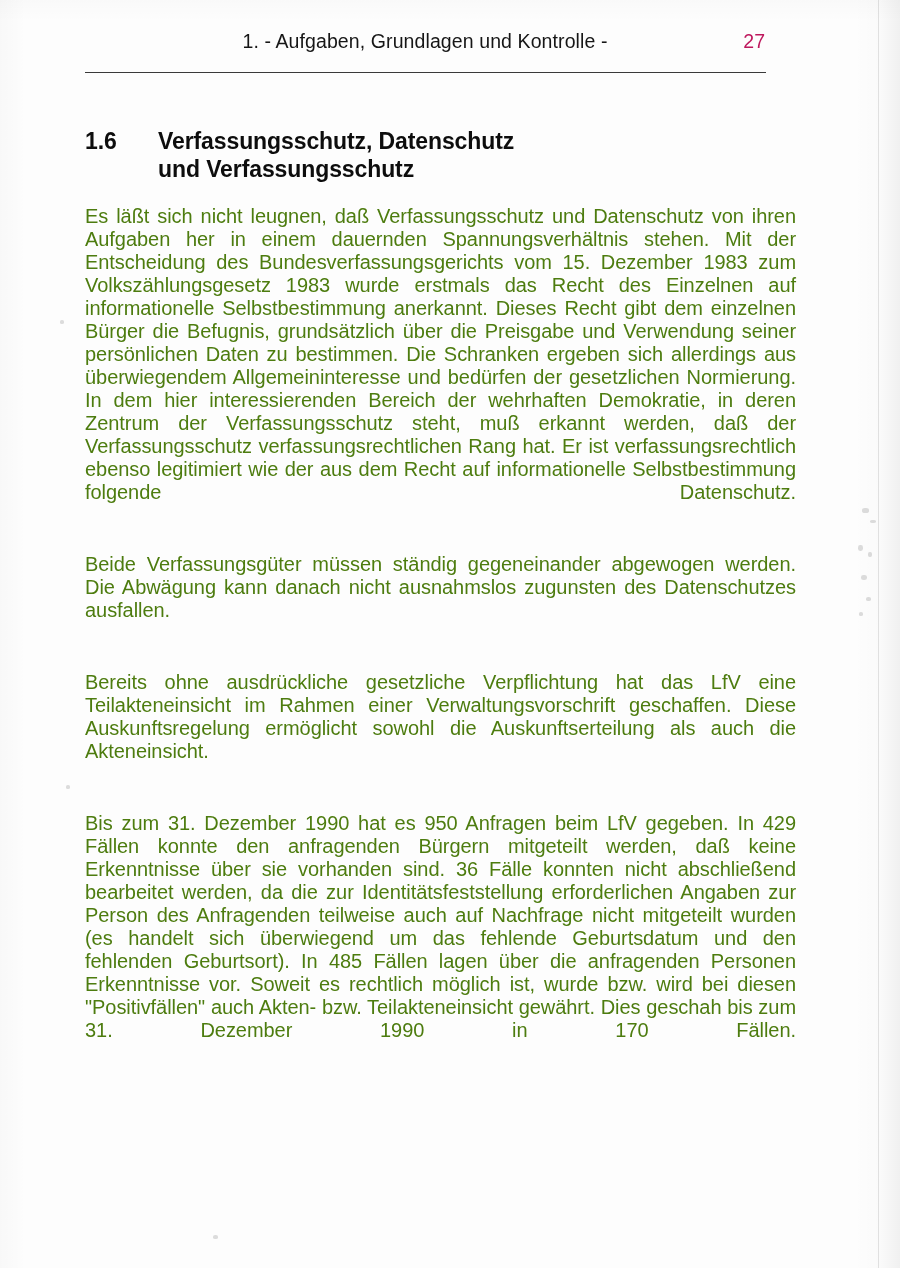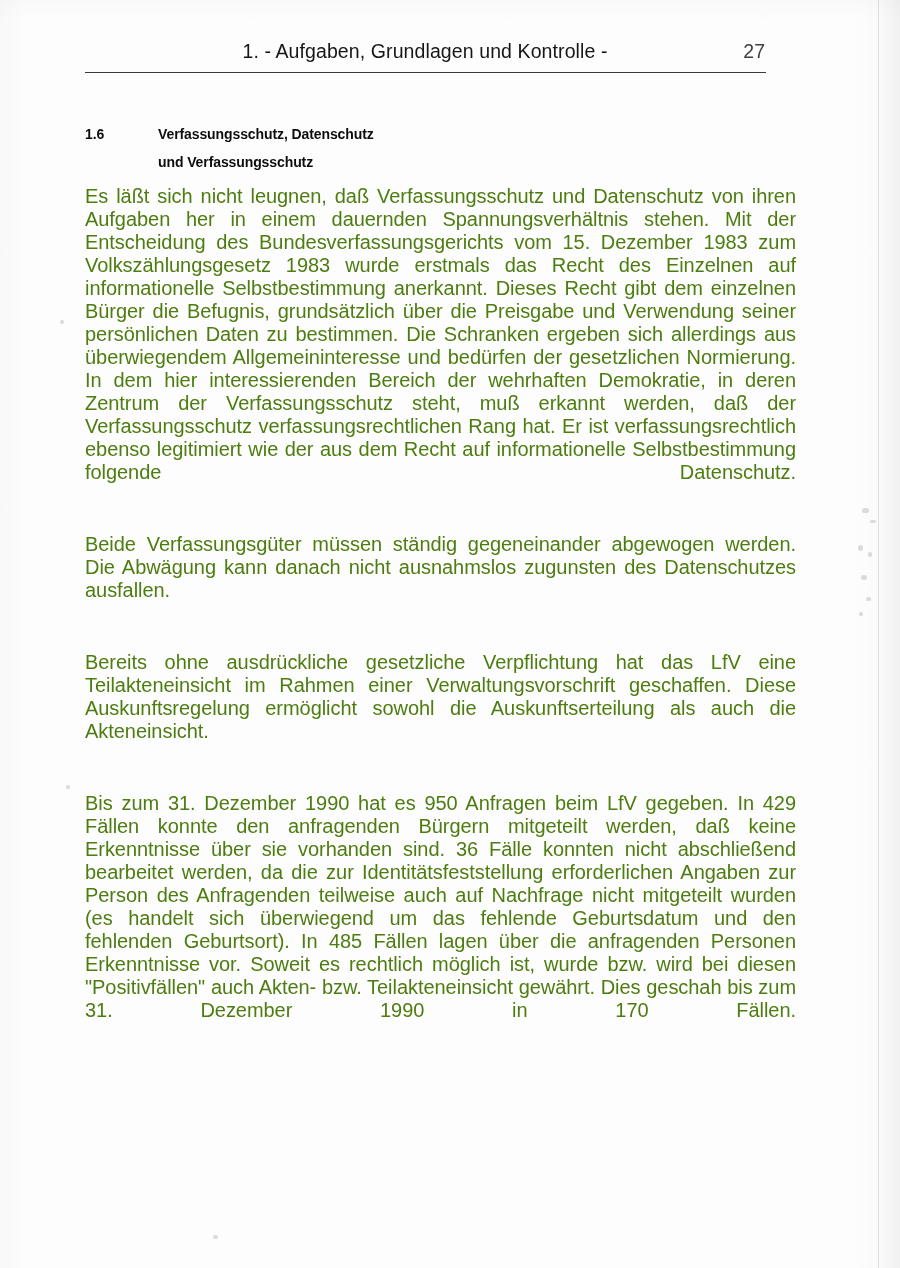--- a/index.html
+++ b/index.html
@@ -40,66 +40,66 @@
   .speck {
     position: absolute;
     background: rgba(0,0,0,0.13);
     border-radius: 40%;
     pointer-events: none;
   }
 
   .header {
     position: absolute;
     left: 85px;
-    top: 40px;
+    top: 30px;
     width: 680px;
     height: 30px;
   }
   .header-title {
     position: absolute;
     left: 0;
     right: 0;
     top: 0;
     text-align: center;
     font-size: 19.5px;
     color: #161616;
     letter-spacing: 0.1px;
     white-space: nowrap;
   }
   .header-pageno {
     position: absolute;
     right: 0;
     top: 0;
     font-size: 19.5px;
-    color: #404040;
+    color: #be185d;
   }
   .header-rule {
     position: absolute;
     left: 85px;
     top: 72px;
     width: 681px;
     height: 1px;
     background: #3a3a3a;
   }
 
   .content {
     position: absolute;
     left: 85px;
     top: 108px;
     width: 711px;
   }
 
   .section-heading {
     position: relative;
-    font-size: 14px;
+    font-size: 23px;
     font-weight: bold;
     color: #0d0d0d;
     line-height: 28px;
     letter-spacing: -0.1px;
-    margin-bottom: 9px;
+    margin-bottom: 22px;
   }
   .heading-number {
     position: absolute;
     left: 0;
     top: 0;
   }
   .heading-text {
     display: block;
     margin-left: 73px;
   }

